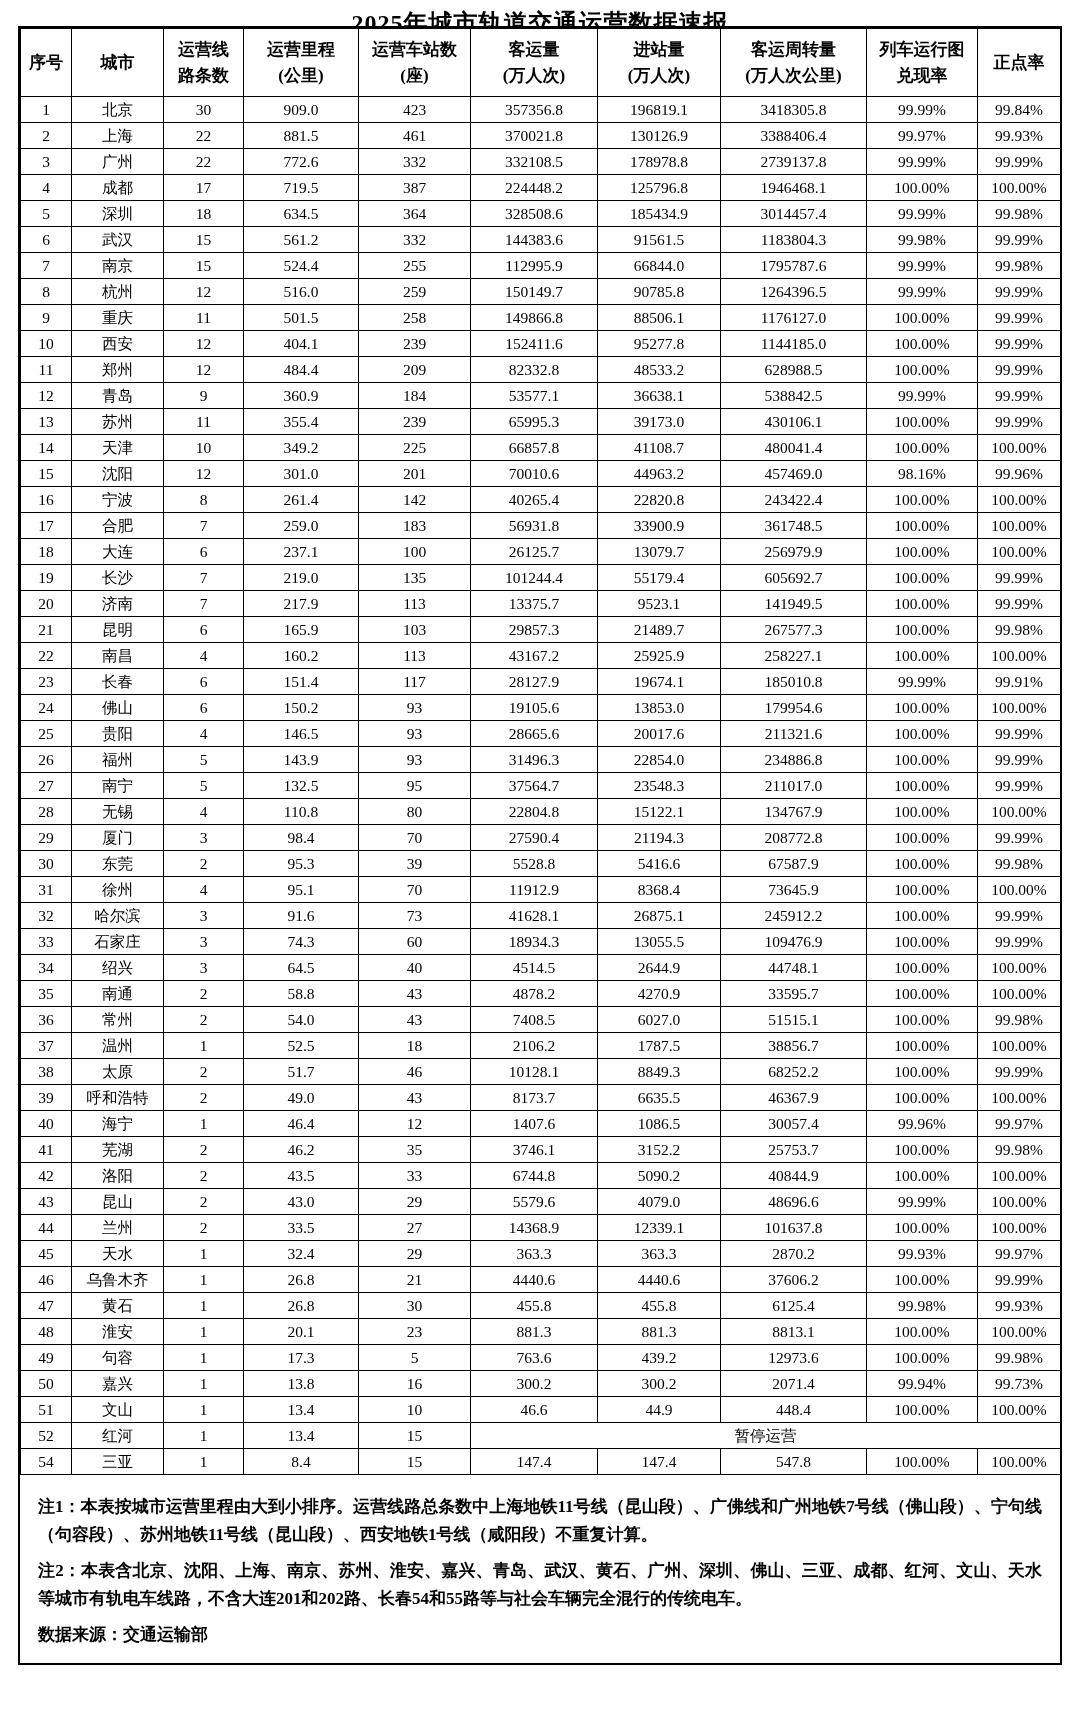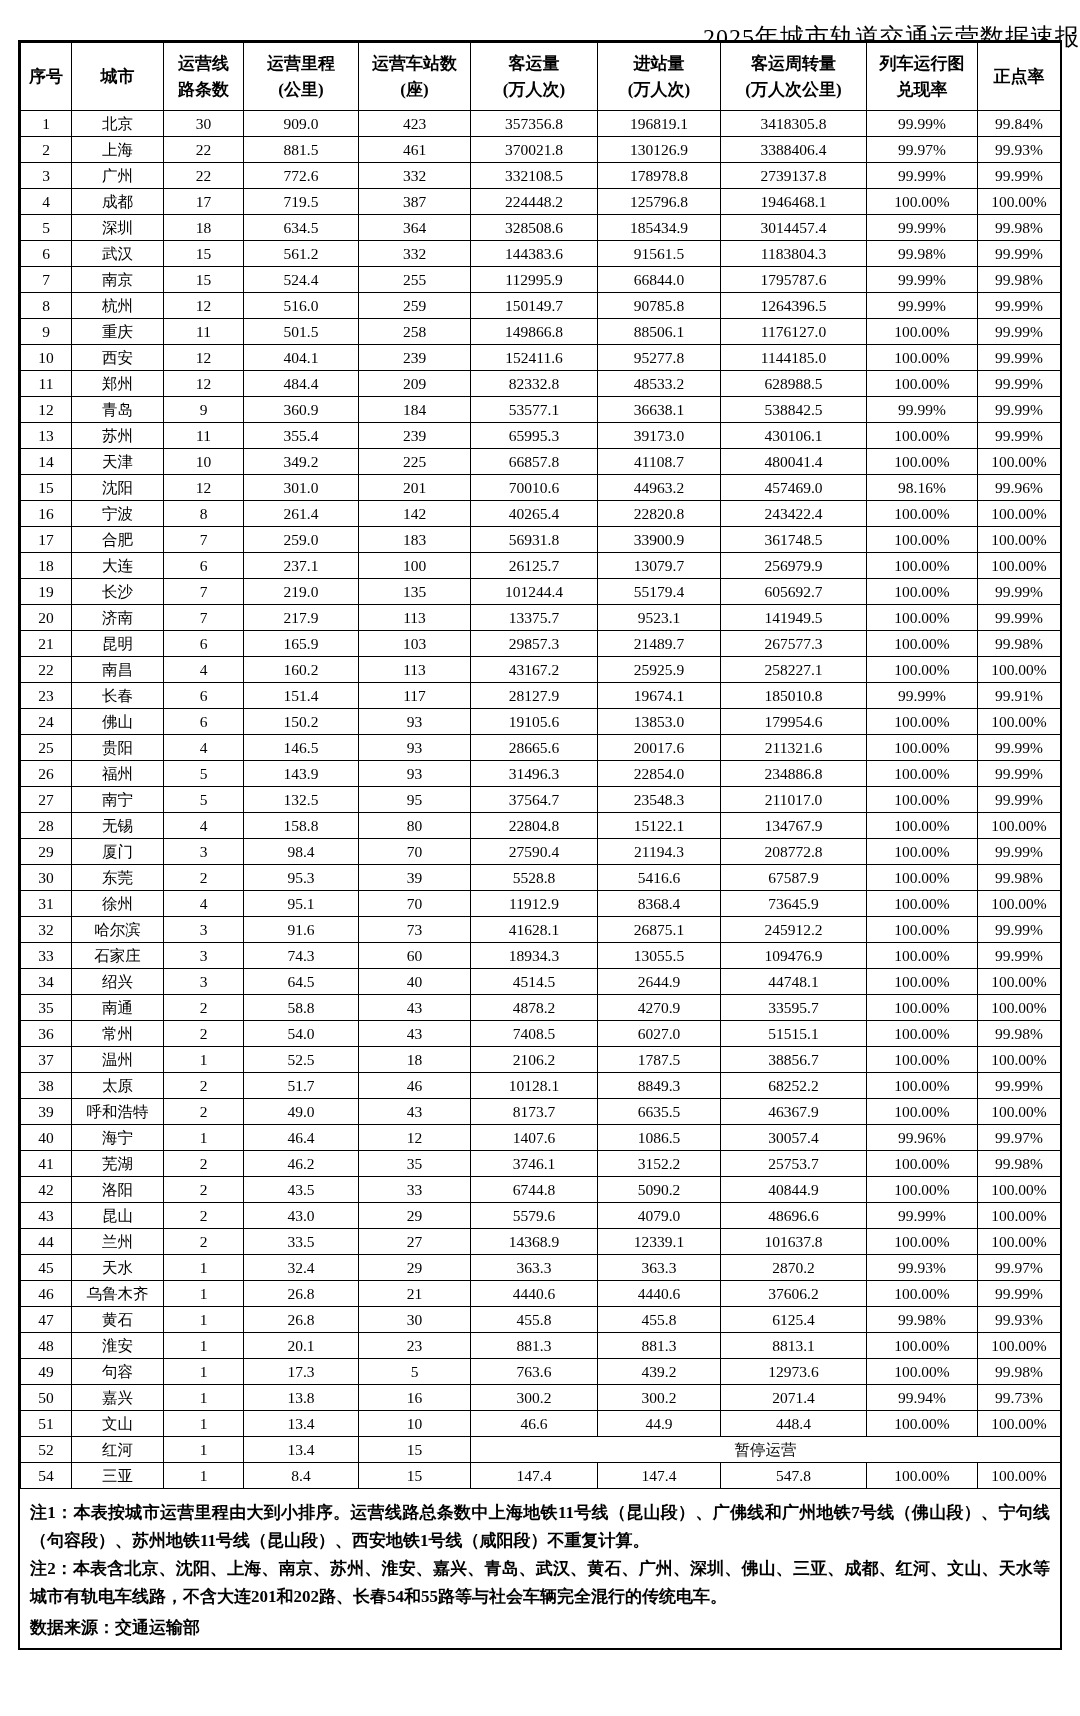--- a/index.html
+++ b/index.html
@@ -10,31 +10,31 @@
     font-family: "Liberation Serif", "DejaVu Serif", serif;
   }
   .page {
     position: relative;
     width: 1080px;
     height: 1716px;
     background: #ffffff;
     overflow: hidden;
   }
   .report-title {
-    padding-top: 21px;
+    padding-top: 7px;
     height: 30px;
-    text-align: right;
+    text-align: center;
     font-size: 24px;
-    font-weight: normal;
+    font-weight: bold;
     letter-spacing: 1px;
   }
   .frame {
     position: absolute;
     left: 18px;
-    top: 40px;
+    top: 26px;
     width: 1040px;
     border: 2px solid #000;
     background: #fff;
   }
   table.data-table {
     border-collapse: collapse;
     table-layout: fixed;
     width: 100%;
   }
   .data-table th, .data-table td {
@@ -56,21 +56,21 @@
     font-size: 15.5px;
     line-height: 25px;
   }
   .notes {
     padding: 10px 10px 6px 10px;
     font-weight: bold;
     font-size: 17px;
     line-height: 28px;
   }
   .notes p {
-    margin: 0;
+    margin: 8px;
     text-align: justify;
   }
   .notes p.source {
     text-align: left;
     margin-top: 3px;
     padding-right: 6px;
   }
 </style>
 </head>
 <body>
@@ -455,21 +455,21 @@
             <td>37564.7</td>
             <td>23548.3</td>
             <td>211017.0</td>
             <td>100.00%</td>
             <td>99.99%</td>
           </tr>
           <tr>
             <td>28</td>
             <td>无锡</td>
             <td>4</td>
-            <td>158.8</td>
+            <td>110.8</td>
             <td>80</td>
             <td>22804.8</td>
             <td>15122.1</td>
             <td>134767.9</td>
             <td>100.00%</td>
             <td>100.00%</td>
           </tr>
           <tr>
             <td>29</td>
             <td>厦门</td>

